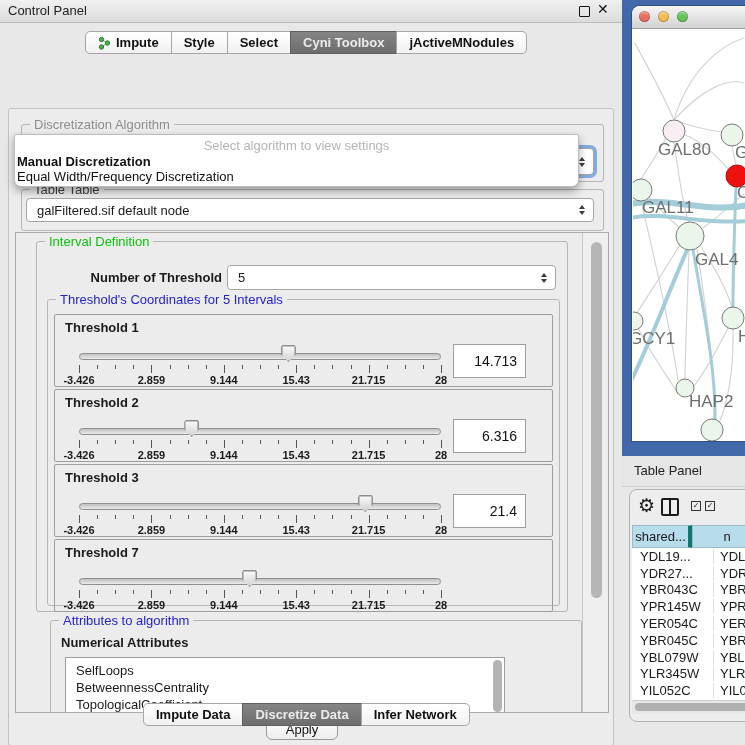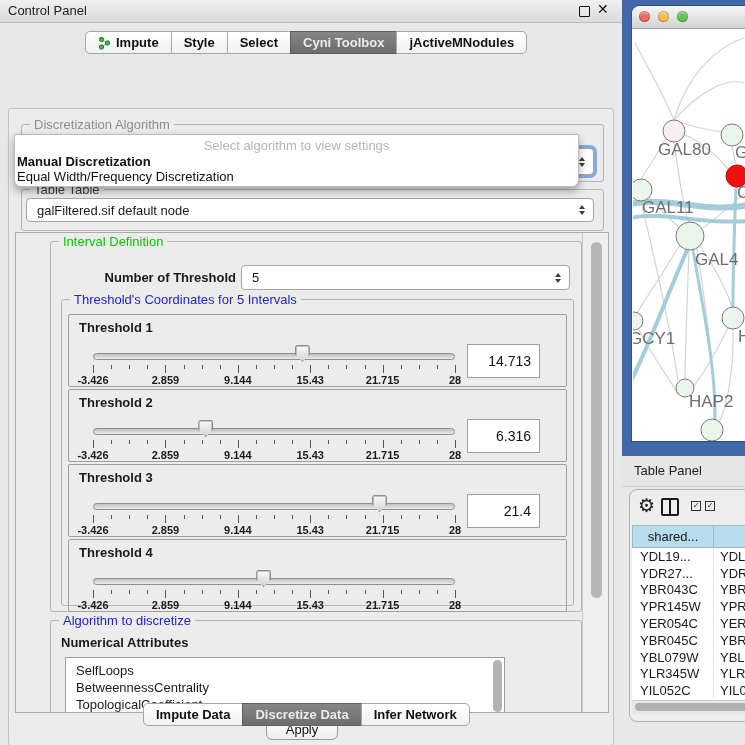--- a/index.html
+++ b/index.html
@@ -42,21 +42,21 @@
   
   .popup{position:absolute;left:5px;top:25px;width:563px;height:51px;background:#fff;
          border:1px solid #bcbcbc;border-radius:2px 2px 7px 7px;box-shadow:0 4px 9px rgba(0,0,0,.35);z-index:5;}
   .popup-ph{position:absolute;left:0;top:3px;width:100%;text-align:center;color:#b4b4b4;}
   .popup-opt{position:absolute;left:2px;white-space:nowrap;color:#111;}
   .popup-opt.bold{font-weight:bold;top:19px;}
   .popup-opt.plain{top:34px;}
   
   .scrollarea{position:absolute;left:6px;top:123px;width:594px;height:481px;background:#ececec;
               border:1px solid #ababab;box-sizing:border-box;overflow:hidden;}
-  .g-int{left:34px;top:8px;width:530px;height:369px;}
+  .g-int{left:20px;top:8px;width:530px;height:369px;}
   .num-label{position:absolute;left:30px;top:23px;width:155px;line-height:25px;text-align:right;font-weight:bold;}
   .num-combo{left:190px;top:23px;width:329px;height:25px;}
   .g-thr{left:10px;top:57px;width:511px;height:305px;}
   .th-panel{position:absolute;left:6px;width:499px;height:73px;border:1px solid #9e9e9e;border-radius:2px;box-sizing:border-box;text-decoration:underline;}
   .th-label{position:absolute;left:10px;top:5px;font-weight:bold;}
   .th-slider{position:absolute;left:24px;top:28px;width:362px;height:44px;}
   .track{position:absolute;left:0;right:0;top:10px;height:7px;border:1px solid #8f8f8f;border-radius:5px;
          background:linear-gradient(#c0c0c0,#ebebeb);box-sizing:border-box;}
   .thumb{position:absolute;top:2px;width:15px;height:17px;background:linear-gradient(#fdfdfd,#cfcfcf);
          clip-path:polygon(10% 0,90% 0,100% 12%,100% 55%,50% 100%,0 55%,0 12%);
@@ -98,21 +98,21 @@
   .ticon{position:absolute;color:#1a1a1a;}
   .gear-icon{left:8px;top:4px;font-size:19px;font-family:"DejaVu Sans",sans-serif;}
   .columns-icon{left:31px;top:8px;}
   .col-box{display:block;width:14px;height:14px;border:2px solid #1a1a1a;border-radius:2px;position:relative;}
   .col-box span{position:absolute;left:5.5px;top:0;bottom:0;width:2px;background:#1a1a1a;}
   .checkbox-checked-icon{top:11px;}
   .checkbox-checked-icon.c1{left:61px;} .checkbox-checked-icon.c2{left:75px;}
   .cbx{display:block;width:8px;height:8px;border:1.5px solid #333;font-size:8px;line-height:8px;text-align:center;color:#222;}
   .tp-head{position:absolute;left:2px;top:35px;height:23px;display:flex;}
   .hc1,.hc2{background:#b7dcec;border:1px solid #9db9c6;line-height:21px;text-align:center;box-sizing:border-box;font-size:13px;}
-  .hc1{width:82px;border-right:1px solid #0f766e;}
+  .hc1{width:61px;border-right:5px solid #0f766e;}
   .hc2{width:70px;margin-left:-1px;}
   .tp-rows{position:absolute;left:2px;top:58px;width:152px;height:152px;background:#fff;overflow:hidden;}
   .trow{display:flex;height:16.8px;align-items:center;}
   .tc1{width:82px;padding-left:8px;box-sizing:border-box;border-right:1px solid #e3e3e3;white-space:nowrap;overflow:hidden;}
   .tc2{width:70px;padding-left:6px;box-sizing:border-box;white-space:nowrap;overflow:hidden;}
   .tp-hsb{position:absolute;left:2px;top:210px;width:140px;height:13px;background:#e7e7e7;border-top:1px solid #cfcfcf;}
   .tp-hthumb{position:absolute;left:3px;top:2px;width:128px;height:8px;background:#b0b0b0;border-radius:4px;}
 </style>
 </head>
 <body>
@@ -309,21 +309,21 @@
                     <span style="left: 40%;">9.144</span>
                     <span style="left: 60%;">15.43</span>
                     <span style="left: 80%;">21.715</span>
                     <span style="left: 100%;">28</span>
                   </div>
                   <div class="thumb" style="left: calc(78.9983% - 7px);"></div>
                 </div>
                 <input class="th-value" value="21.4" style="">
               </div>
               <div class="th-panel" style="top: 239px;">
-                <div class="th-label">Threshold 4</div>
+                <div class="th-label">Threshold 7</div>
                 <div class="th-slider">
                   <div class="track"></div>
                   <div class="ticks">
                     <div class="tick major" style="left: 0%;"></div>
                     <div class="tick" style="left: 5%;"></div>
                     <div class="tick" style="left: 10%;"></div>
                     <div class="tick" style="left: 15%;"></div>
                     <div class="tick major" style="left: 20%;"></div>
                     <div class="tick" style="left: 25%;"></div>
                     <div class="tick" style="left: 30%;"></div>
@@ -351,21 +351,21 @@
                     <span style="left: 100%;">28</span>
                   </div>
                   <div class="thumb" style="left: calc(46.9993% - 7px);"></div>
                 </div>
               </div>
             </div>
         </div>
       </div>
 
       <div class="group g-attr">
-        <span class="gtitle blue">Algorithm to discretize</span>
+        <span class="gtitle blue">Attributes to algorithm</span>
         <div class="attr-head">Numerical Attributes</div>
         <div class="attr-list">
           <div class="attr-sb"></div>
         <div class="attr-item">SelfLoops</div>
             <div class="attr-item">BetweennessCentrality</div>
             <div class="attr-item">TopologicalCoefficient</div>
           </div>
       </div>
 
       <div class="main-sb-lane">

